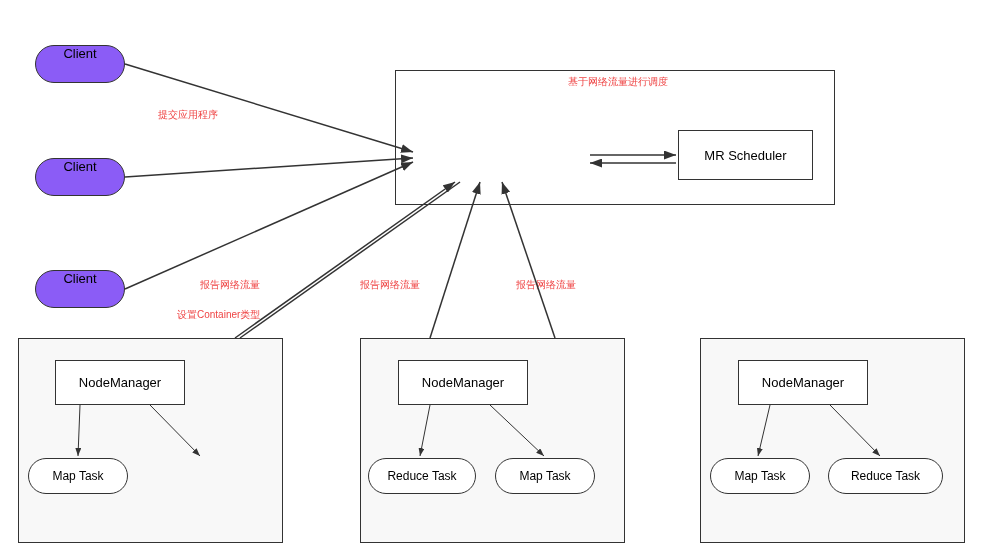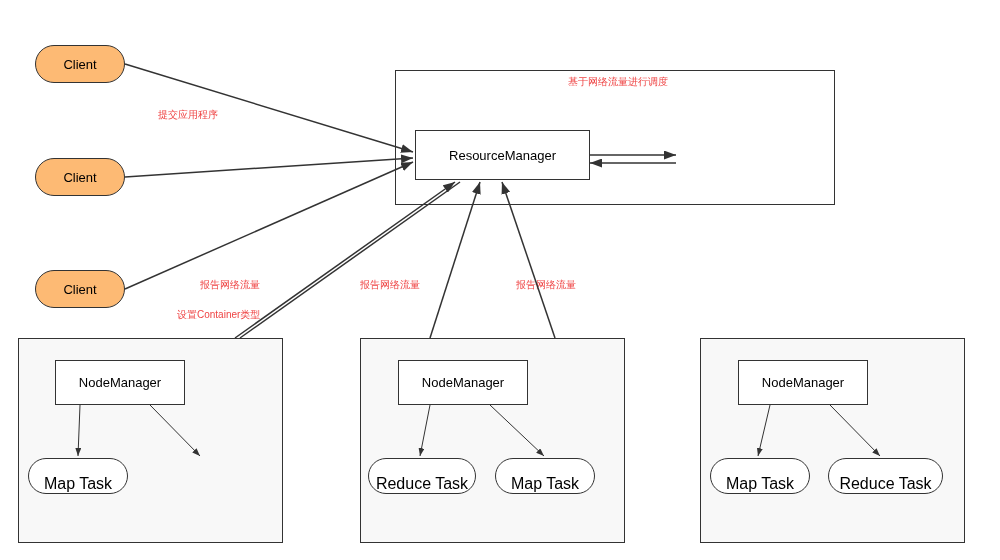--- a/index.html
+++ b/index.html
@@ -15,23 +15,22 @@
     .diagram {
       position: relative;
       width: 1000px;
       height: 560px;
     }
     
     .client-node {
       position: absolute;
       border: 1.5px solid #333;
       border-radius: 30px;
-      background: #fdba74;
+      background: #8b5cf6;
       display: flex;
-      align-items: center;
       justify-content: center;
       font-size: 13px;
     }
     
     .rect-node {
       position: absolute;
       border: 1.5px solid #333;
       background: #fff;
       display: flex;
       align-items: center;
@@ -60,23 +59,23 @@
       height: 560px;
       pointer-events: none;
     }
     
     .task-node {
       position: absolute;
       border: 1.5px solid #333;
       border-radius: 25px;
       background: #fff;
       display: flex;
-      align-items: flex-end;
+      align-items: center;
       justify-content: center;
-      font-size: 16px;
+      font-size: 12px;
     }
     
     .node-group {
       position: absolute;
       border: 1.5px solid #333;
       background: #f8f8f8;
     }
   </style>
 </head>
 <body>
@@ -92,24 +91,24 @@
   </div>
   <div class="client-node" style="left:35px; top:158px; width:90px; height:38px;">
     <span>Client</span>
   </div>
   <div class="client-node" style="left:35px; top:270px; width:90px; height:38px;">
     <span>Client</span>
   </div>
 
   <div class="label" style="left:158px; top:108px;">提交应用程序</div>
 
-  <div class="rect-node" style="left:415px; top:130px; width:175px; height:50px;">
-    <span>ResourceManager</span>
+
+  <div class="rect-node" style="left:678px; top:130px; width:135px; height:50px;">
+    <span>MR Scheduler</span>
   </div>
-
 
   <div class="node-group" style="left:18px; top:338px; width:265px; height:205px;"></div>
   <div class="node-group" style="left:360px; top:338px; width:265px; height:205px;"></div>
   <div class="node-group" style="left:700px; top:338px; width:265px; height:205px;"></div>
 
   <div class="rect-node" style="left:55px; top:360px; width:130px; height:45px; background:#fff;">
     <span>NodeManager</span>
   </div>
   <div class="rect-node" style="left:398px; top:360px; width:130px; height:45px; background:#fff;">
     <span>NodeManager</span>

